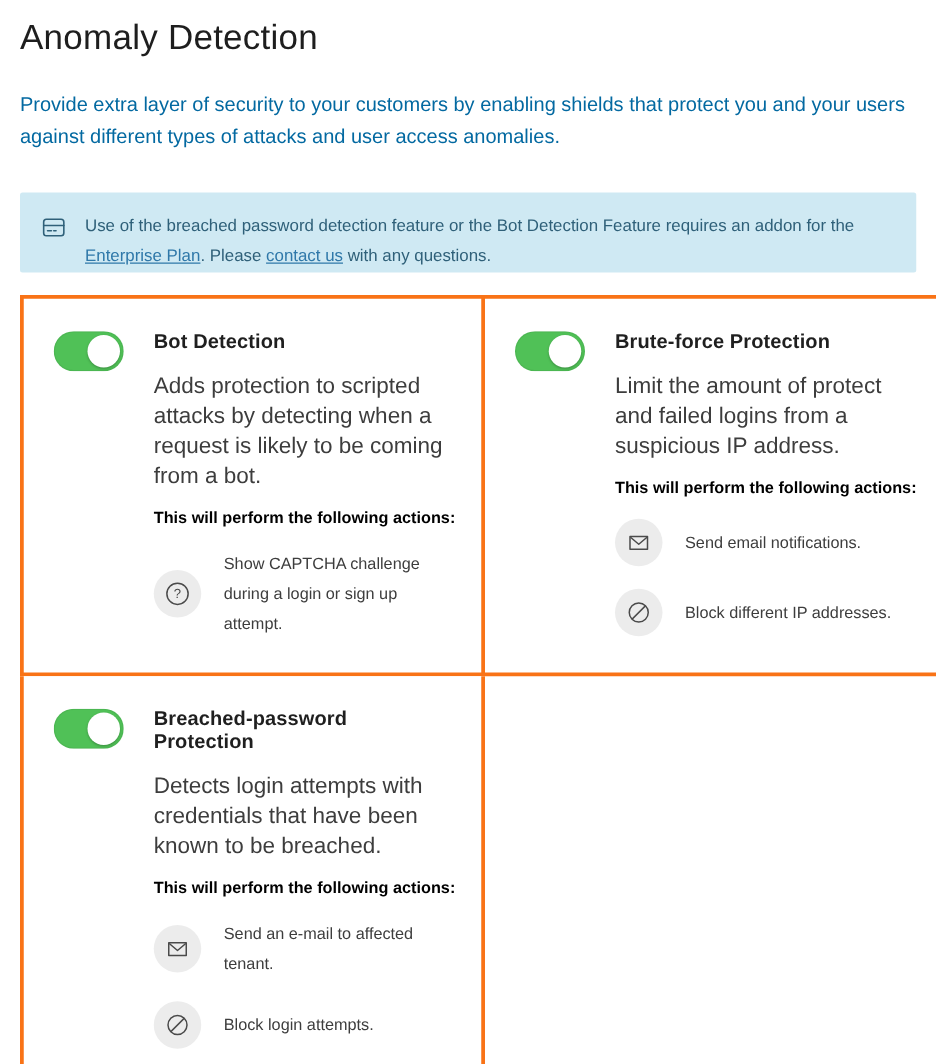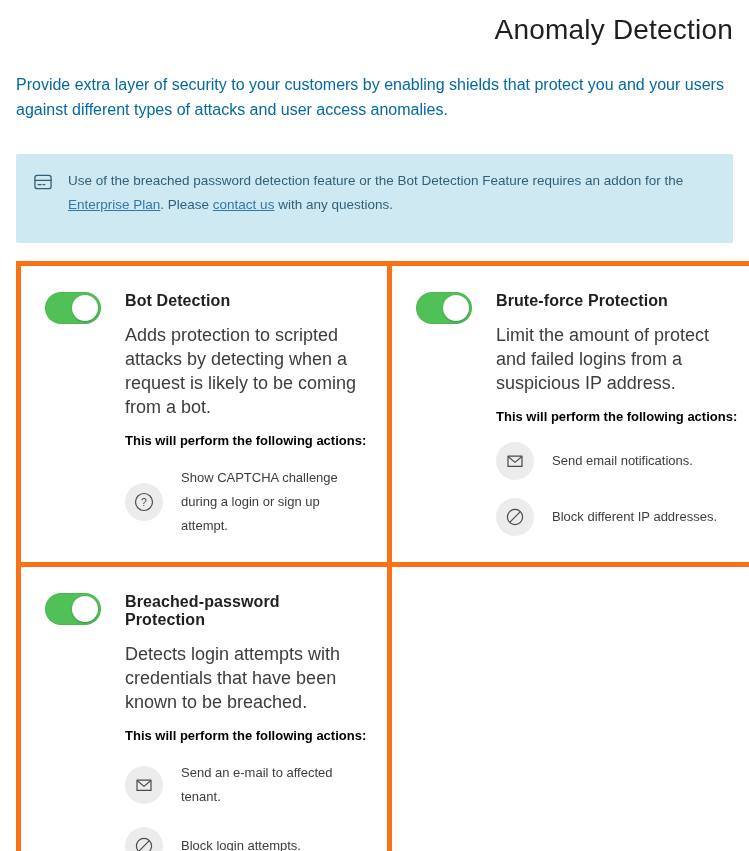--- a/index.html
+++ b/index.html
@@ -10,37 +10,36 @@
     color: #3d3d3d;
   }
   .page { padding: 12px 16px 14px 16px; }
 
   .page-title {
     font-size: 28px;
     font-weight: 400;
     color: #1e1e1e;
     letter-spacing: 0.2px;
     margin-top: 2px;
-    text-align: right;
   }
   .page-desc {
     margin-top: 26px;
     font-size: 16px;
     line-height: 25px;
     color: #0369a1;
     max-width: 720px;
   }
 
   
   .banner {
     margin-top: 32px;
     background: #cfe9f3;
     display: flex;
     align-items: flex-start;
-    padding: 15px 24px 26px 16px;
+    padding: 15px 24px 1px 16px;
     border-radius: 2px;
   }
   .banner .b-icon {
     flex: 0 0 auto;
     margin: 2px 14px 0 0;
     display: inline-flex;
   }
   .banner-text {
     font-size: 13.5px;
     line-height: 24px;
@@ -54,21 +53,21 @@
   }
 
   
   .cards {
     margin-top: 18px;
     display: grid;
     grid-template-columns: 1fr 1fr;
   }
   .card {
     background: #fff;
-    border: 5px solid #f97316;
+    border: 3px solid #f97316;
     padding: 26px 24px 24px 24px;
     display: flex;
     align-items: flex-start;
   }
   .card.c2 { border-left: 0; }
   .card.c3 { border-top: 0; }
   .card.c1, .card.c2 { min-height: 305px; }
   .card.c3 { min-height: 308px; }
 
   

